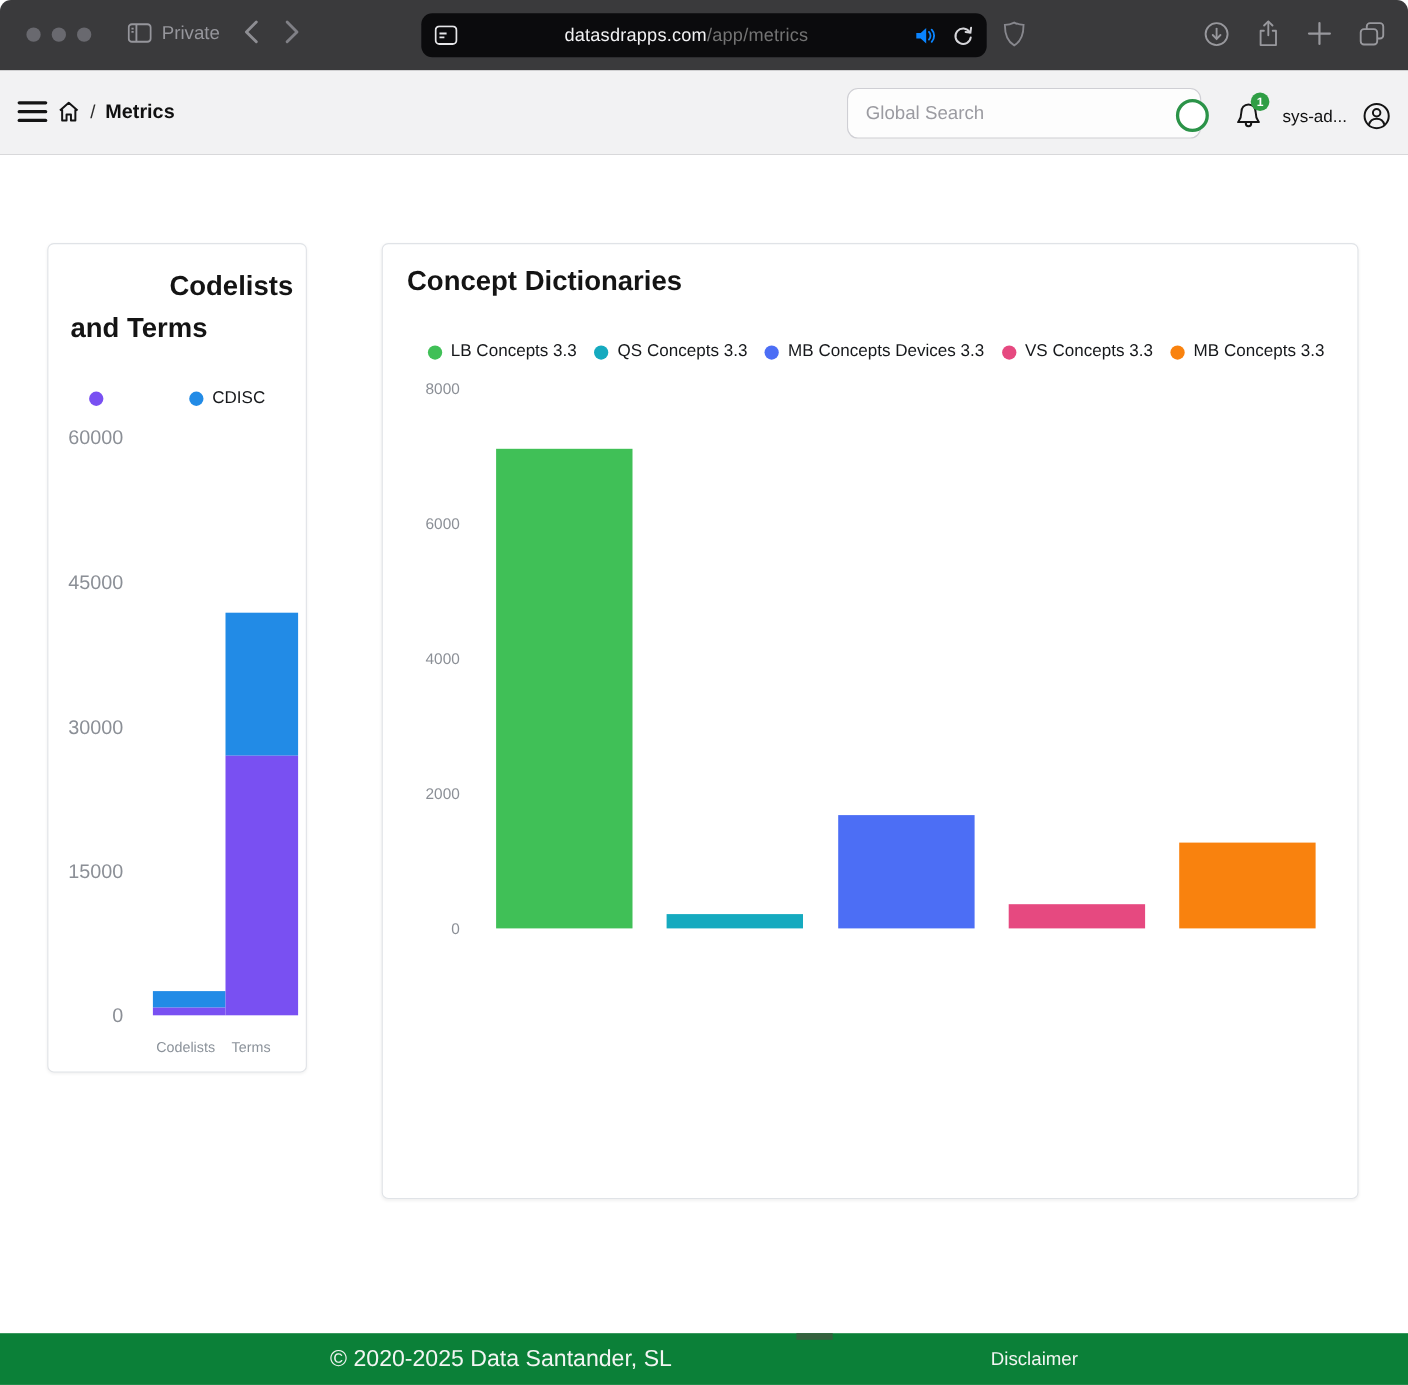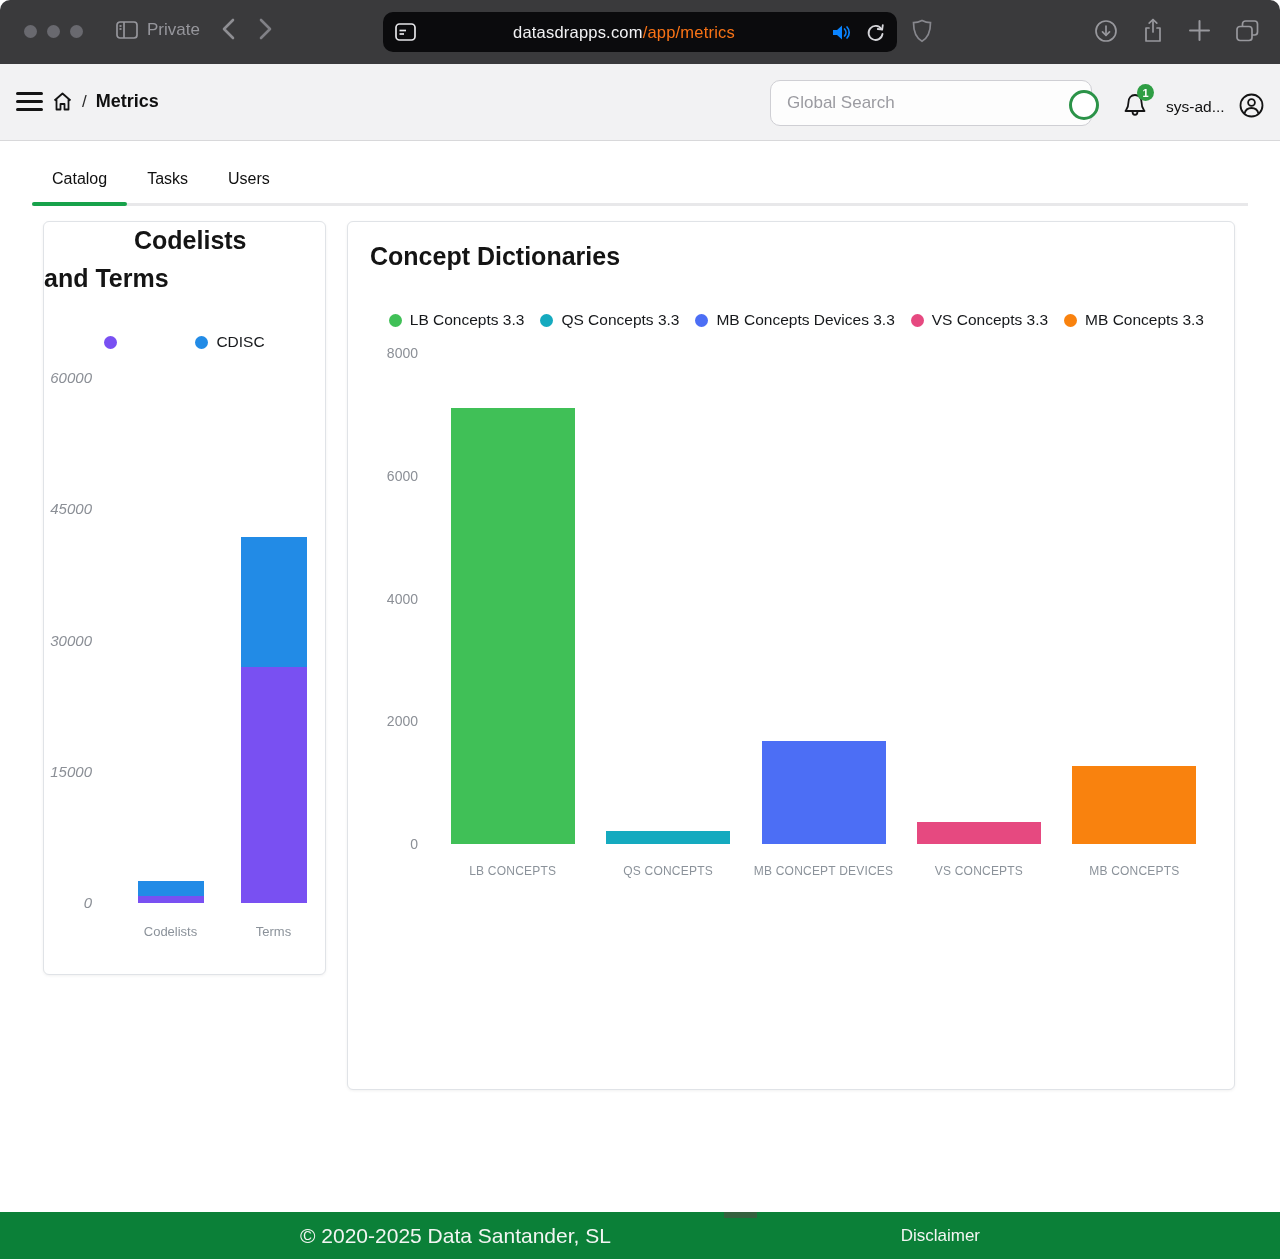--- a/index.html
+++ b/index.html
@@ -11,21 +11,21 @@
   .chrome { position:absolute; top:0; left:0; width:1280px; height:64px;
             background:#3a3a3c; border-radius:10px 10px 0 0; }
   .traffic { position:absolute; top:25px; left:24px; display:flex; gap:10px; }
   .traffic span { width:13px; height:13px; border-radius:50%; background:#69696f; display:block; }
   .private-wrap { position:absolute; left:116px; top:20px; display:flex; align-items:center; gap:9px; color:#96969c;justify-content:flex-end; }
   .private-label { font-size:17px; }
   .nav-arrows { position:absolute; left:222px; top:18px; display:flex; gap:24px; color:#8e8e93; }
   .url-pill { position:absolute; left:383px; top:12px; width:514px; height:40px; background:#0b0b0d;
               border-radius:10px; display:flex; align-items:center; padding:0 12px; }
   .url-text { flex:1; text-align:center; font-size:16.5px; color:#f2f2f4; letter-spacing:.2px; }
-  .url-text .path { color:#f97316; }
+  .url-text .path { color:#737373; }
   .pill-right { display:flex; align-items:center; gap:14px; }
   .chrome-right { position:absolute; right:20px; top:18px; display:flex; gap:24px; align-items:center; color:#98989d; }
   .shield-slot { position:absolute; left:912px; top:19px; color:#87878d; }
 
   
   .app-header { position:absolute; top:64px; left:0; width:1280px; height:77px;
                 background:#f2f2f3; border-bottom:1px solid #d8d8da; }
   .burger { position:absolute; left:16px; top:28px; width:27px; height:19px; display:flex;
             flex-direction:column; justify-content:space-between; cursor:pointer; }
   .burger i { display:block; height:3px; background:#141414; border-radius:2px; }
@@ -47,40 +47,40 @@
 
   
   .main { position:absolute; top:141px; left:0; width:1280px; height:1071px; background:#fff; }
   .tabs { position:absolute; top:21px; left:32px; right:32px; display:flex; border-bottom:3px solid #e8e8ea; }
   .tab { position:relative; padding:8px 20px 15px; font-size:16px; color:#101010; cursor:pointer; }
   .tab.active::after { content:""; position:absolute; left:0; right:0; bottom:-3px; height:4px;
                        border-radius:3px; background:#17a24b; }
 
   .card { position:absolute; background:#fff; border:1px solid #e0e3e7; border-radius:6px;
           box-shadow:0 1px 3px rgba(0,0,0,.06); }
-  .card-codelists { left:43px; top:80px; width:283px; height:754px; }
+  .card-codelists { left:43px; top:80px; width:236px; height:754px; padding:20px; }
   .card-concepts  { left:347px; top:80px; width:888px; height:869px; padding:20px 22px; }
 
   .cl-title { width:200px; text-indent:90px; font-size:25px; line-height:1.5; font-weight:700; color:#141414; }
   .cd-title { font-size:25px; font-weight:700; color:#141414; }
 
   .legend { display:flex; align-items:center; }
   .legend-center { margin-top:36px; justify-content:center; gap:78px; }
   .legend-right  { margin-top:40px; flex-wrap:wrap; justify-content:flex-end;
                    column-gap:26px; row-gap:14px; padding-right:8px;gap:16px; }
   .legend-item { display:flex; align-items:center; gap:8px; cursor:pointer; }
   .legend-dot { width:13px; height:13px; border-radius:50%; flex:none; }
   .legend-label { font-size:15.5px; color:#16181b; }
 
   .chart-body { display:flex; }
   .card-codelists .chart-body { margin-top:27px; }
   .card-concepts  .chart-body { margin-top:24px; }
   .y-axis { position:relative; width:50px; flex:none; }
   .ytick { position:absolute; right:2px; height:20px; line-height:20px; color:#8b8f96; }
-  .card-codelists .ytick { font-size:15px;font-style:italic; }
+  .card-codelists .ytick { font-size:18px; }
   .card-concepts  .ytick { font-size:14px; }
   .plot { flex:1; display:flex; }
   .card-codelists .plot { margin-left:25px; }
   .card-concepts  .plot { margin-left:15px; }
   .slot { flex:1; display:flex; justify-content:center; align-items:flex-end; }
   .bar { display:flex; flex-direction:column-reverse; }
   .x-labels { display:flex; }
   .x-labels .xl { flex:1; text-align:center; color:#8b929a; }
   .card-codelists .x-labels { margin-left:75px; margin-top:21px; }
   .card-codelists .xl { font-size:13px; }
@@ -218,25 +218,20 @@
     <span class="avatar">
       <svg width="25" height="25" viewBox="0 0 25 25" fill="none" stroke="#141414" stroke-width="1.8">
         <rect x="1.5" y="1.5" width="22" height="22" rx="11"></rect>
         <circle cx="12.5" cy="9.5" r="3.4"></circle>
         <path d="M5.5 20.5 C6.5 16.5 9 15 12.5 15 C16 15 18.5 16.5 19.5 20.5"></path>
       </svg>
     </span>
   </div>
 
   <div class="main">
-    <div class="tabs">
-      <div class="tab active">Catalog</div>
-      <div class="tab">Tasks</div>
-      <div class="tab">Users</div>
-    </div>
 
     <div class="card card-codelists">
       <div class="cl-title">Codelists and Terms</div>
       <div class="legend legend-center" id="codelists-legend">
           <span class="legend-item">
             <span class="legend-dot" style="background: rgb(121, 80, 242);"></span>
           </span>
           <span class="legend-item">
             <span class="legend-dot" style="background: rgb(34, 139, 230);"></span>
             <span class="legend-label">CDISC</span>
@@ -324,27 +319,20 @@
                 <div style="height: 22.095px; background: rgb(230, 73, 128);"></div>
               </div>
             </div>
             <div class="slot">
               <div class="bar" style="width: 124px;">
                 <div style="height: 77.9463px; background: rgb(249, 130, 14);"></div>
               </div>
             </div>
           </div>
         </div>
-      <div class="x-labels" id="concepts-xlabels">
-          <span class="xl">LB CONCEPTS</span>
-          <span class="xl">QS CONCEPTS</span>
-          <span class="xl">MB CONCEPT DEVICES</span>
-          <span class="xl">VS CONCEPTS</span>
-          <span class="xl">MB CONCEPTS</span>
-        </div>
     </div>
   </div>
 
   <div class="footer">
     <span class="footer-notch"></span>
     <span class="copyright">© 2020-2025 Data Santander, SL</span>
     <span class="disclaimer">Disclaimer</span>
   </div>
 
 </div>

